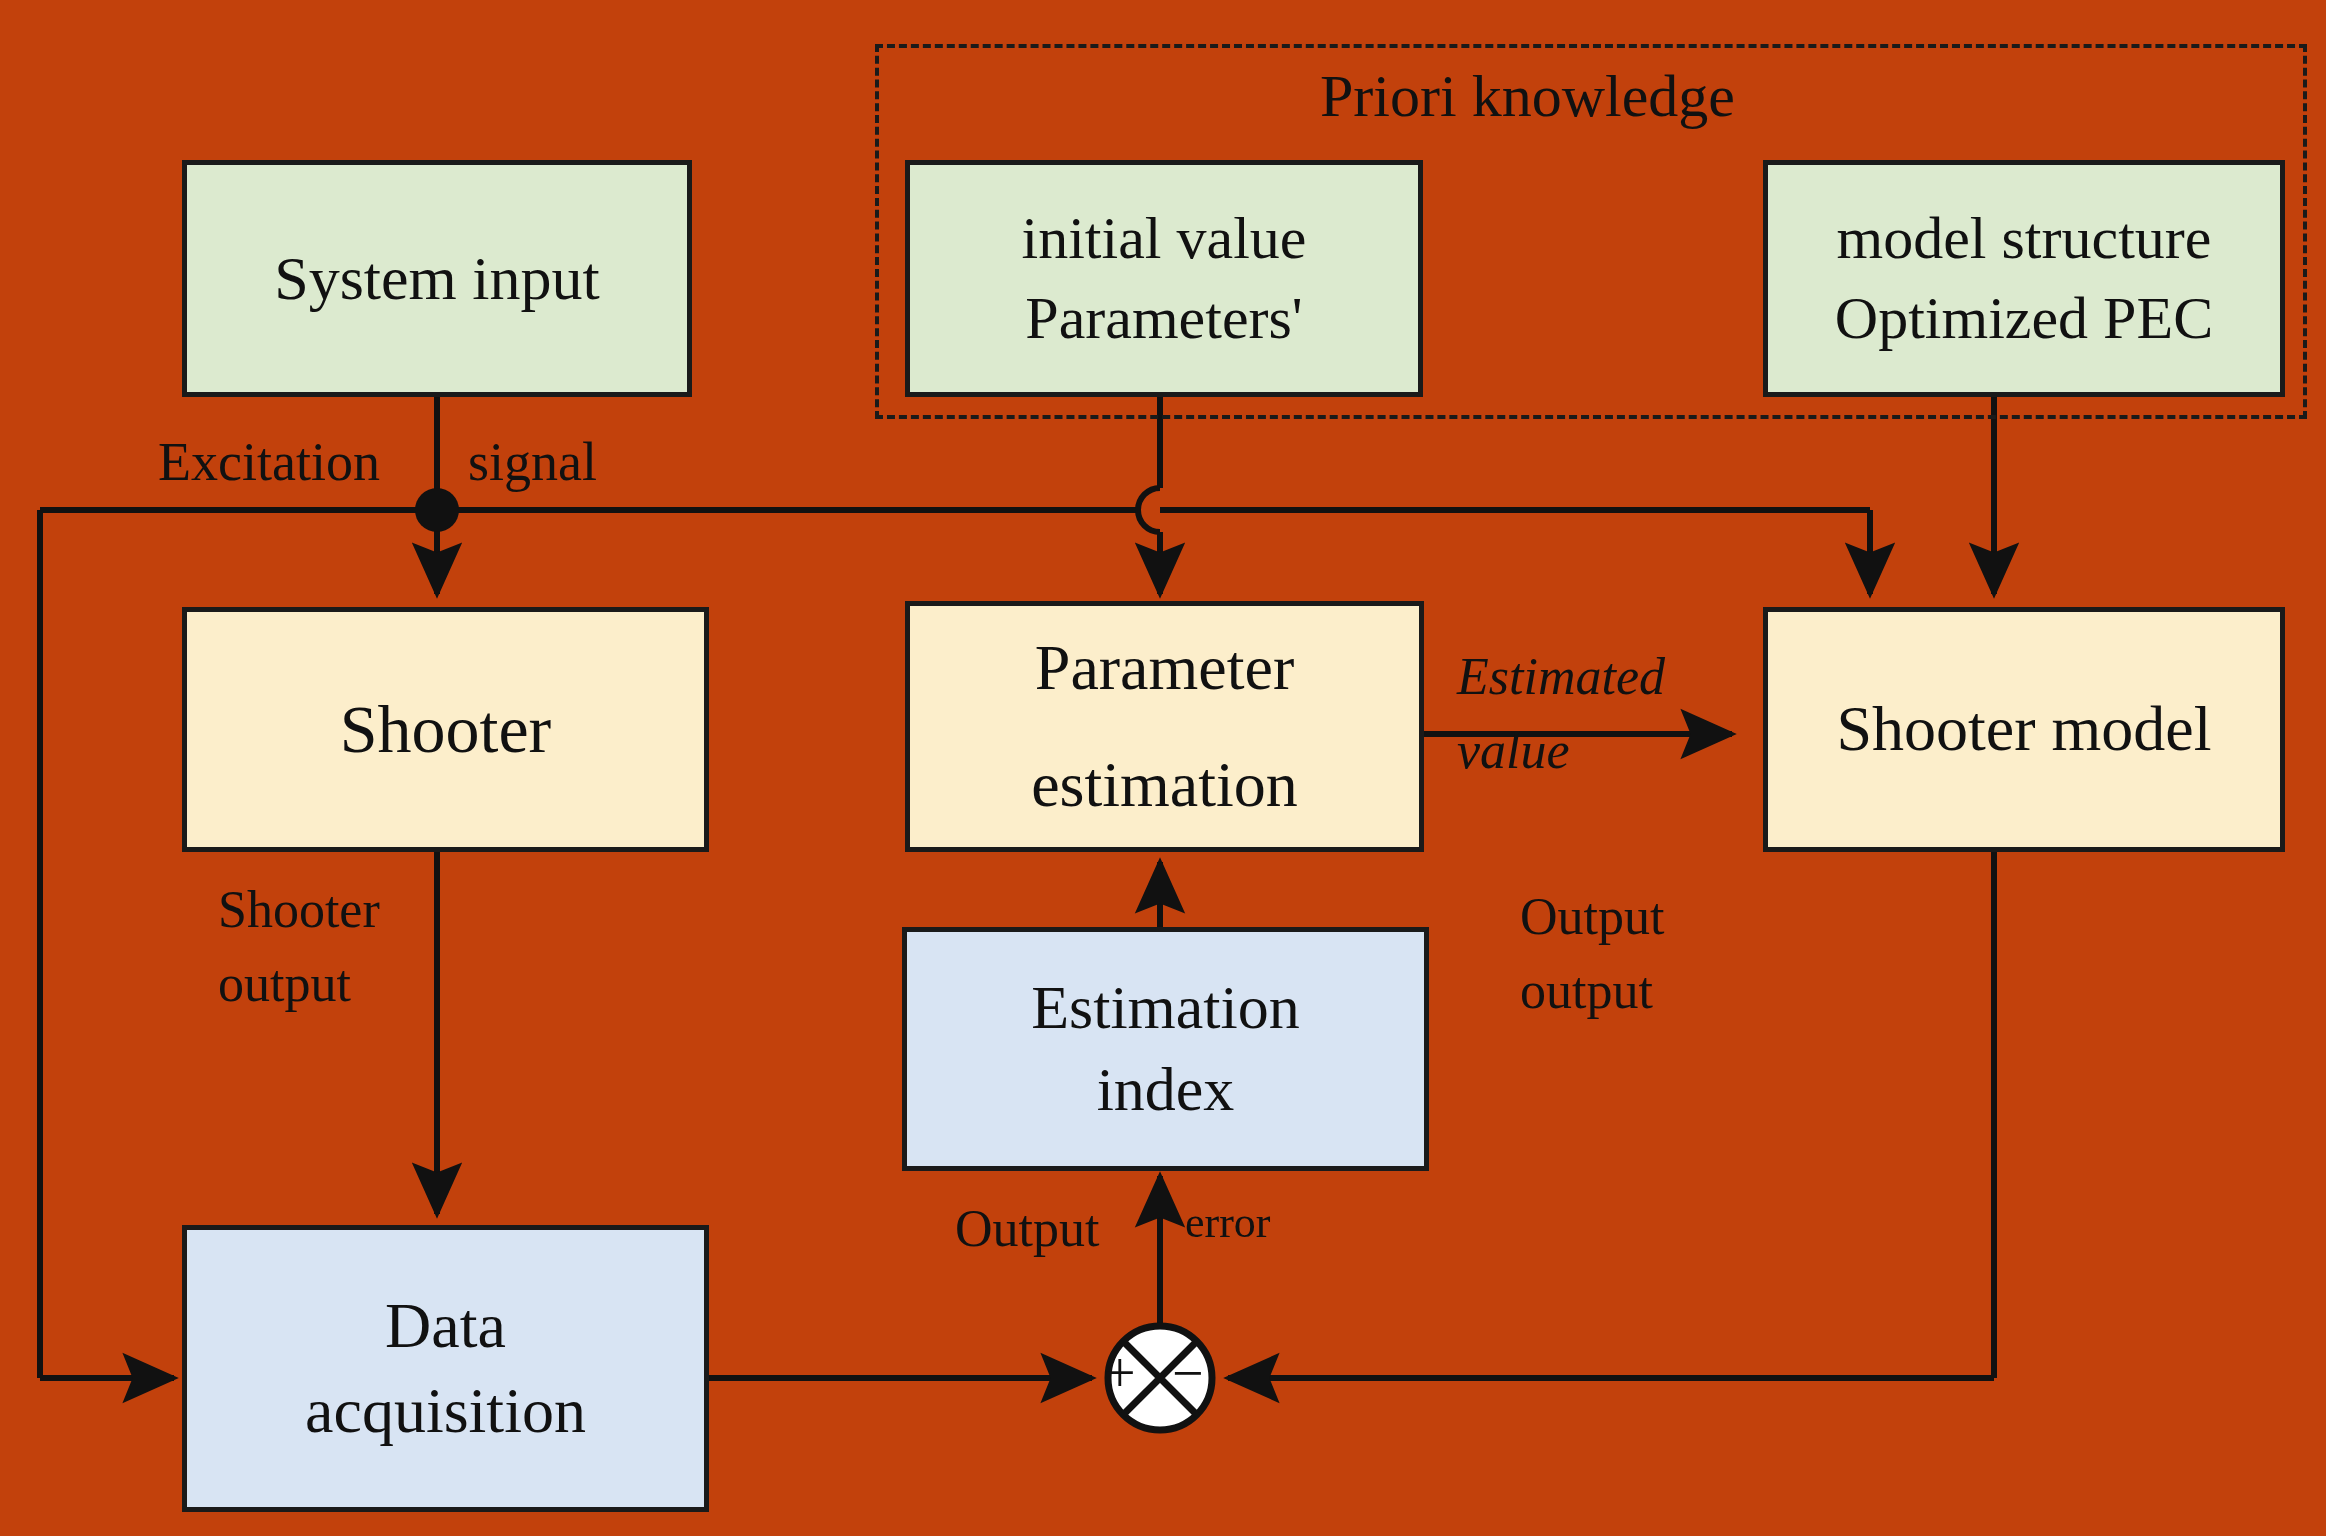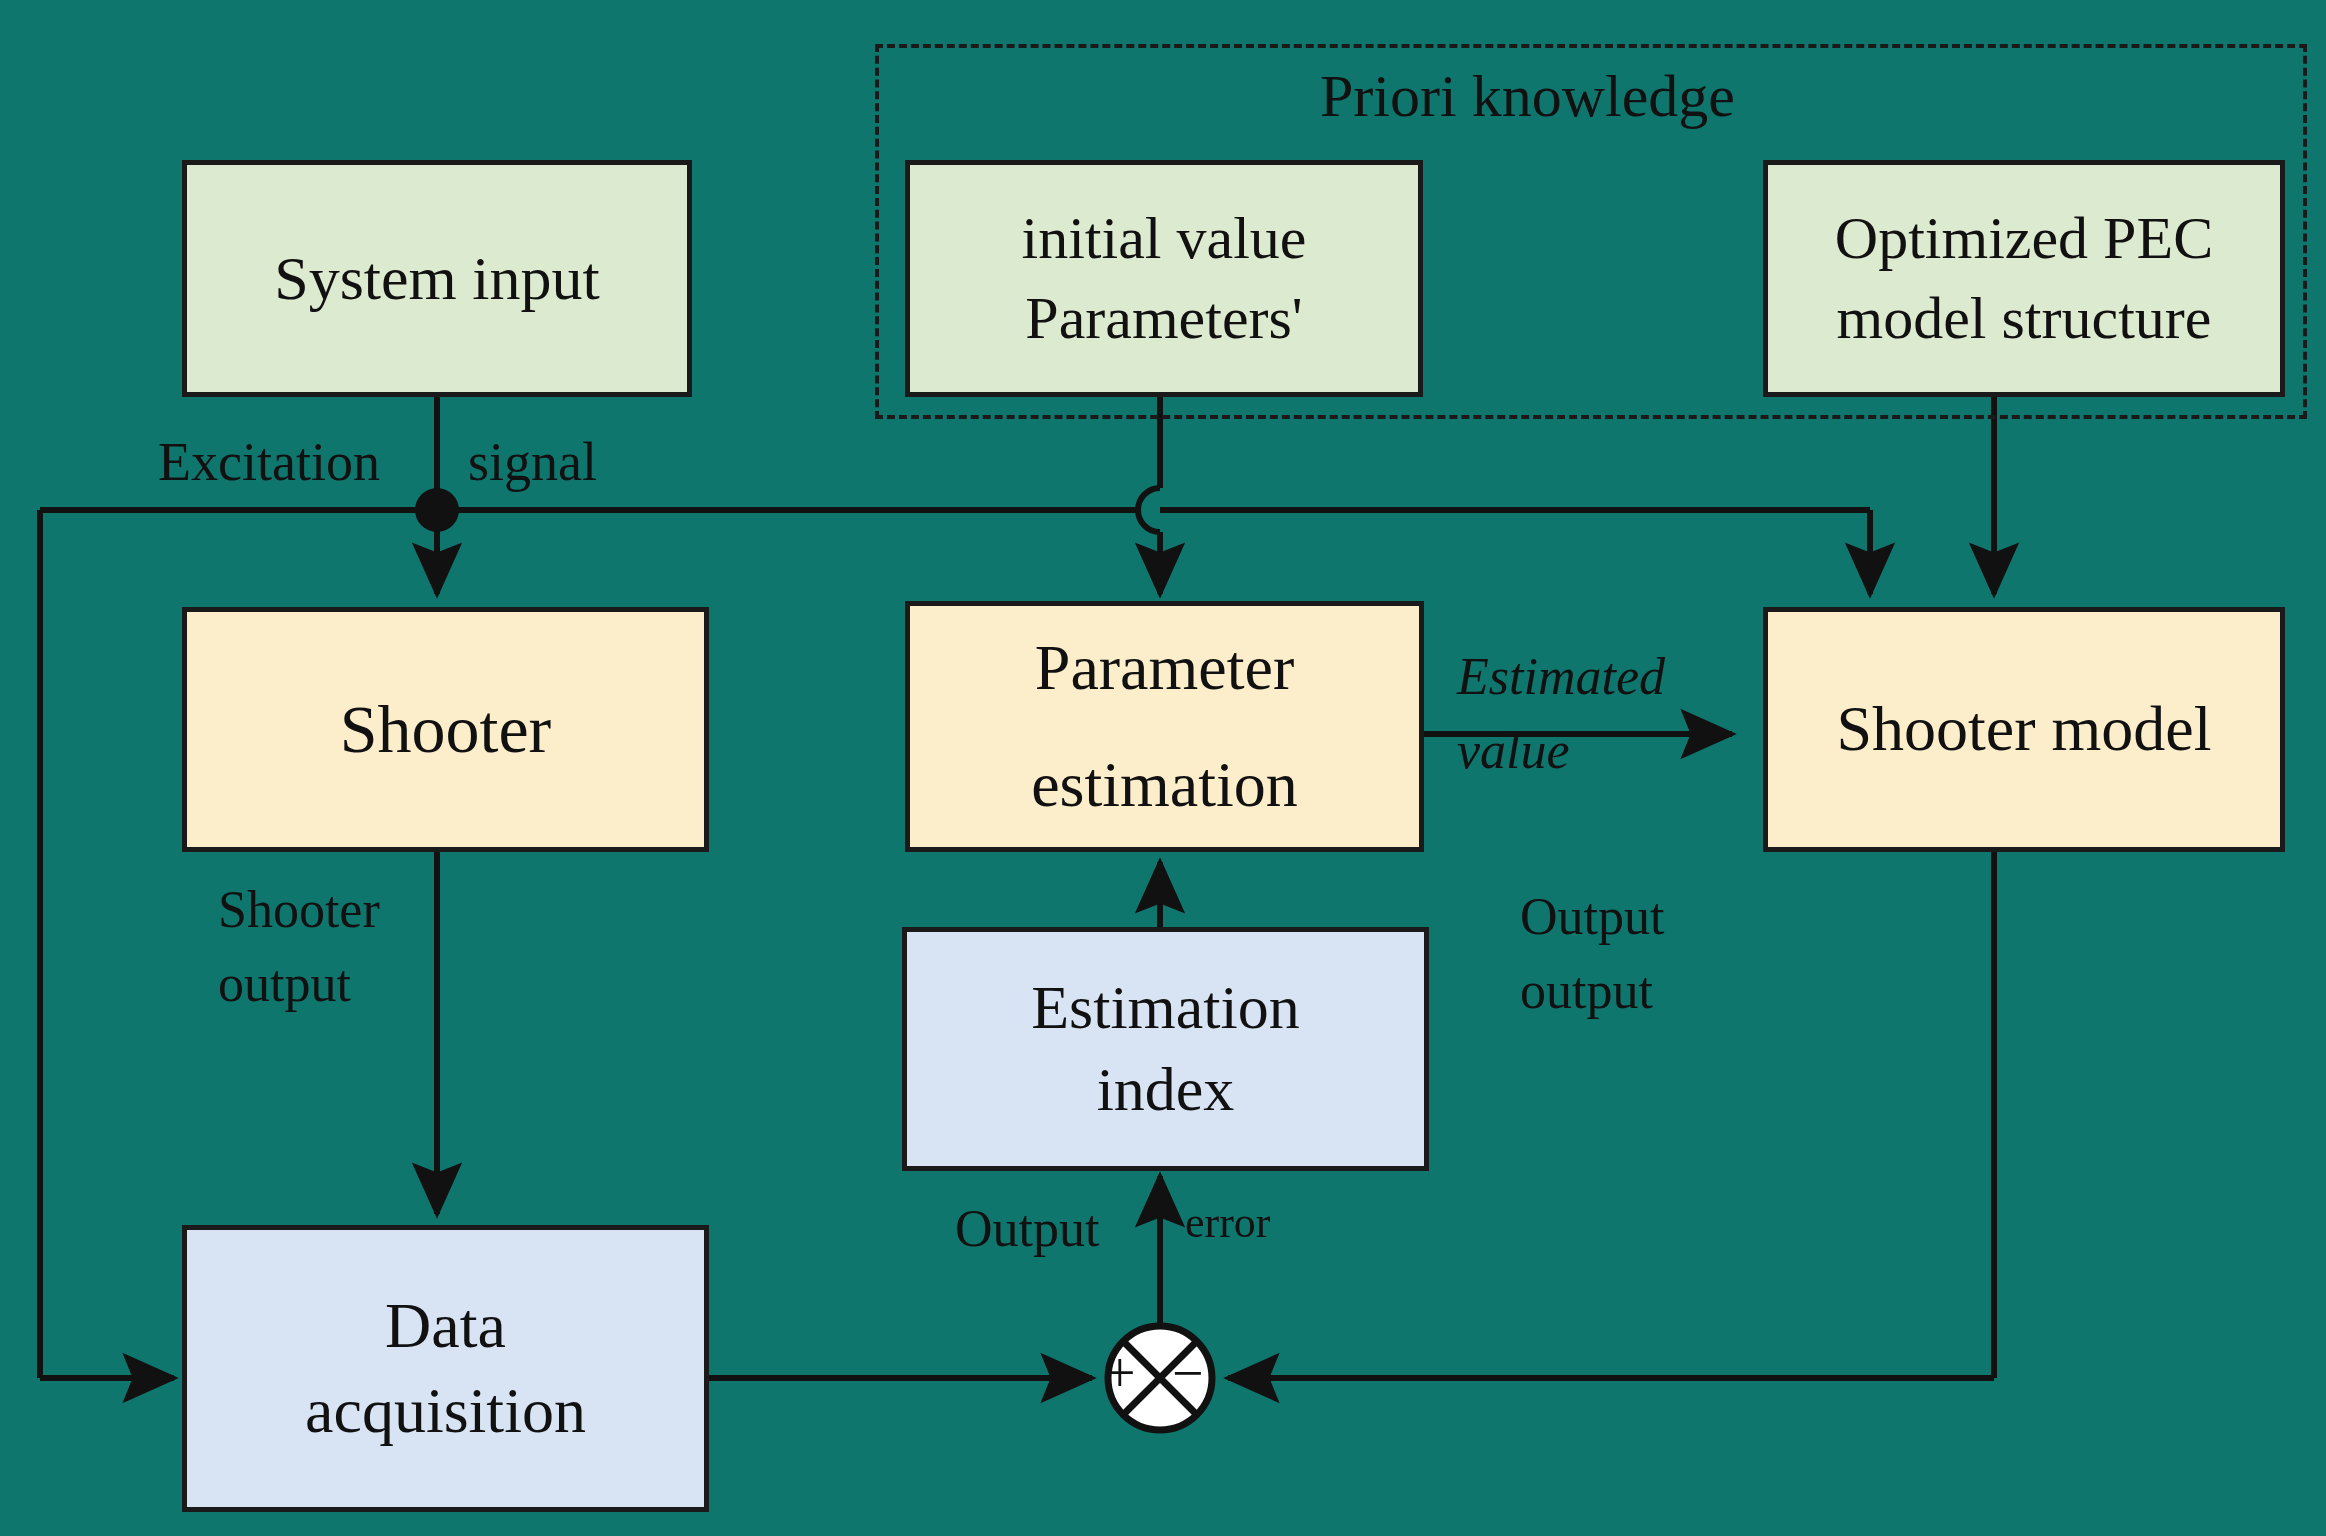--- a/index.html
+++ b/index.html
@@ -5,21 +5,21 @@
   html,body{margin:0;padding:0;background:#ffffff;}
   body{
     font-family:"Liberation Serif","DejaVu Serif",serif;
     color:#111111;
     -webkit-font-smoothing:antialiased;
   }
   #stage{
     position:relative;
     width:2326px;
     height:1536px;
-    background:#0f766e;
+    background:#c2410c;
     overflow:hidden;
   }
   
   .box{
     position:absolute;
     box-sizing:border-box;
     border:5px solid #1a1a1a;
     display:flex;
     flex-direction:column;
     align-items:center;
@@ -117,22 +117,22 @@
   <div class="box green" style="left:182px;top:160px;width:510px;height:237px;font-size:62px;">
     <span class="ln">System input</span>
   </div>
 
   <div class="box green" style="left:905px;top:160px;width:518px;height:237px;font-size:60px;">
     <span class="ln">initial value</span>
     <span class="ln">Parameters'</span>
   </div>
 
   <div class="box green" style="left:1763px;top:160px;width:522px;height:237px;font-size:60px;">
+    <span class="ln">model structure</span>
     <span class="ln">Optimized PEC</span>
-    <span class="ln">model structure</span>
   </div>
 
   <div class="box yellow" style="left:182px;top:607px;width:527px;height:245px;font-size:68px;">
     <span class="ln">Shooter</span>
   </div>
 
   <div class="box yellow" style="left:905px;top:601px;width:519px;height:251px;font-size:64px;gap:32px;">
     <span class="ln">Parameter</span>
     <span class="ln">estimation</span>
   </div>

